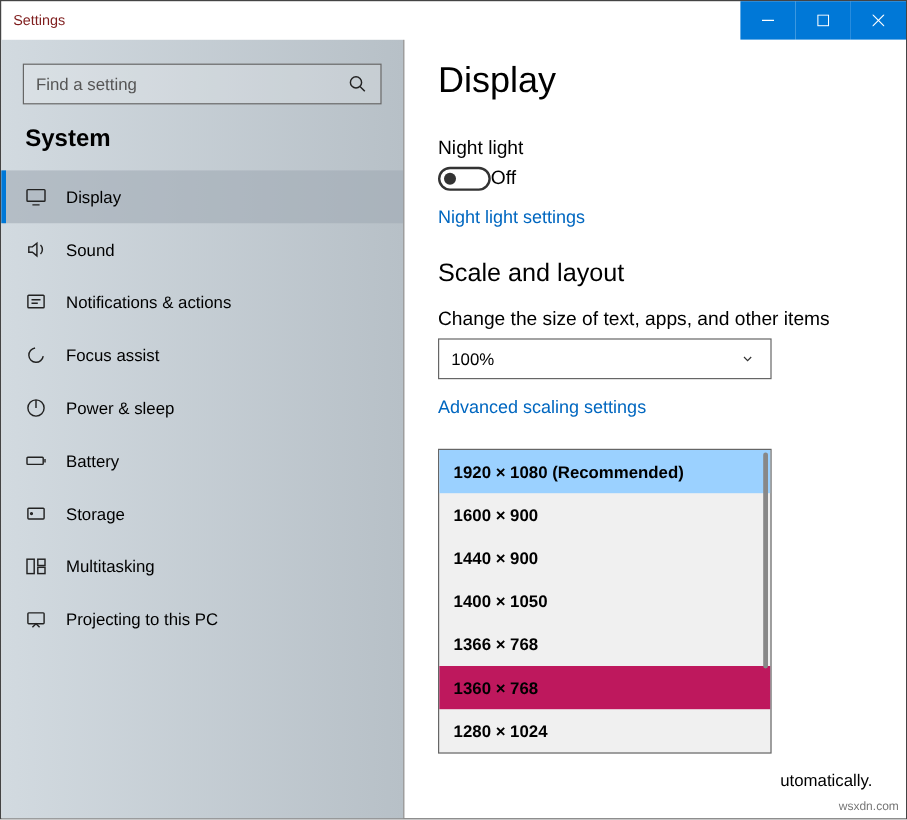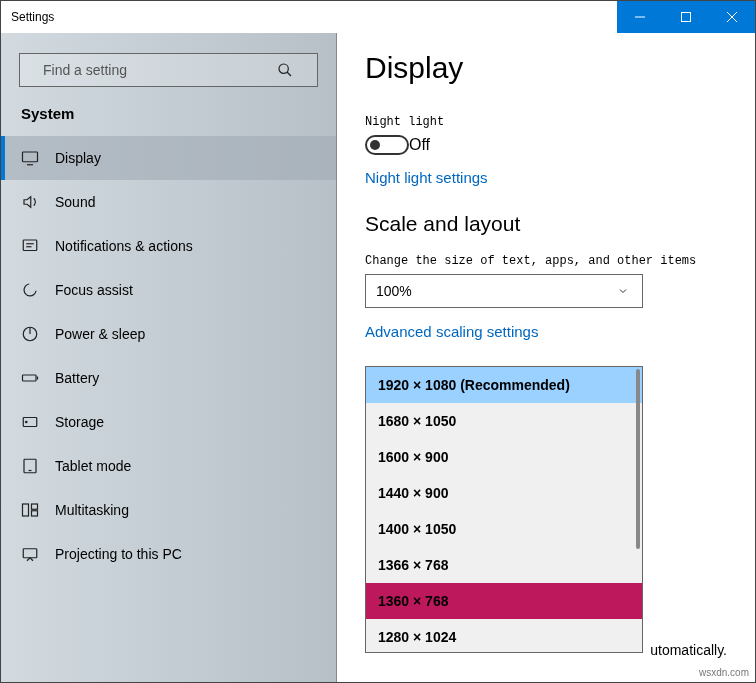--- a/index.html
+++ b/index.html
@@ -1,34 +1,34 @@
 <!DOCTYPE html>
 <html><head>
   <meta charset="utf-8">
   <style>
     * { box-sizing: border-box; margin: 0; padding: 0; font-family: "Segoe UI", sans-serif; }
     body { width: 756px; height: 683px; overflow: hidden; background: #fff; }
     .window { width: 756px; height: 683px; border: 1px solid #444; position: relative; display: flex; flex-direction: column; }
     .titlebar { height: 32px; display: flex; align-items: center; }
-    .titlebar-left { flex: 1; display: flex; align-items: center; padding-left: 10px; font-size: 12px; color: #000000; }
+    .titlebar-left { flex: 1; display: flex; align-items: center; padding-left: 10px; font-size: 12px; color: #7f1d1d; }
     .titlebar-ctl { height: 32px; width: 46px; display: flex; align-items: center; justify-content: center; background: #0078d7; color: #fff; }
     .body { flex: 1; display: flex; overflow: hidden; }
     .sidebar { width: 336px; background: linear-gradient(to right, #d2dae0 0%, #b7c0c7 100%); position: relative; border-right: 1px solid #888; padding-top: 12px; }
     .home { display: flex; align-items: center; gap: 16px; padding: 10px 20px; font-size: 14px; cursor: pointer; }
-    .search { margin: 8px 18px 14px; height: 34px; border: 1px solid #666; background: rgba(255,255,255,0.2); display: flex; align-items: center; padding: 0 23px; }
+    .search { margin: 8px 18px 14px; height: 34px; border: 1px solid #666; background: rgba(255,255,255,0.2); display: flex; align-items: center; padding: 0 10px; }
     .search input { flex: 1; background: transparent; border: 0; outline: 0; font-size: 14px; color: #555; }
     .search input::placeholder { color: #555; }
-    .section-title { padding: 4px 20px 14px; font-weight: 600; font-size: 15px; }
+    .section-title { padding: 4px 20px 14px; font-weight: 600; font-size: 20px; }
     .nav-item { display: flex; align-items: center; gap: 16px; padding: 13px 20px; font-size: 14px; cursor: pointer; position: relative; }
     .nav-item.active { background: rgba(160,170,180,0.6); }
     .nav-item.active::before { content: ""; position: absolute; left: 0; top: 0; bottom: 0; width: 4px; background: #0078d7; }
     .icon { width: 18px; height: 18px; display: inline-flex; align-items: center; justify-content: center; color: #222; }
     .content { flex: 1; padding: 18px 28px; position: relative; overflow: hidden; }
     h1 { font-size: 30px; font-weight: 400; margin-bottom: 30px; }
-    .label { font-size: 12px; margin-bottom: 6px; font-family: Liberation Mono, monospace; }
+    .label { font-size: 16px; margin-bottom: 6px; }
     .toggle-row { display: flex; align-items: center; margin-bottom: 14px; }
     .toggle { width: 44px; height: 20px; border: 2px solid #333; border-radius: 10px; position: relative; cursor: pointer; }
     .toggle::after { content: ""; width: 10px; height: 10px; background: #333; border-radius: 50%; position: absolute; top: 3px; left: 3px; }
     .link { color: #0067c0; font-size: 15px; cursor: pointer; margin-bottom: 26px; display: block; }
     h2 { font-size: 21px; font-weight: 400; margin-bottom: 18px; }
     .select { width: 278px; height: 34px; border: 1px solid #666; display: flex; align-items: center; justify-content: space-between; padding: 0 10px; font-size: 14px; margin-bottom: 15px; cursor: pointer; }
     .dropdown { width: 278px; border: 1px solid #666; background: #f0f0f0; position: relative; }
     .dropdown-inner { max-height: 285px; overflow: hidden; position: relative; font-weight: bold; }
     .opt { padding: 10px 12px; font-size: 14px; cursor: pointer; }
     .opt.selected { background: #9bd1ff; }
@@ -139,29 +139,20 @@
               <svg width="18" height="18" viewBox="0 0 24 24" fill="none" stroke="#222" stroke-width="1.6">
                 <rect x="3" y="6" width="18" height="12" rx="1"></rect>
                 <circle cx="7" cy="12" r="1"></circle>
               </svg>
             </span>
             <span>Storage</span>
           </div>
           <div class="nav-item">
             <span class="icon">
               <svg width="18" height="18" viewBox="0 0 24 24" fill="none" stroke="#222" stroke-width="1.6">
-                <rect x="4" y="3" width="16" height="18" rx="1"></rect>
-                <line x1="10" y1="18" x2="14" y2="18"></line>
-              </svg>
-            </span>
-            <span>Tablet mode</span>
-          </div>
-          <div class="nav-item">
-            <span class="icon">
-              <svg width="18" height="18" viewBox="0 0 24 24" fill="none" stroke="#222" stroke-width="1.6">
                 <rect x="2" y="4" width="8" height="16"></rect>
                 <rect x="14" y="4" width="8" height="7"></rect>
                 <rect x="14" y="13" width="8" height="7"></rect>
               </svg>
             </span>
             <span>Multitasking</span>
           </div>
           <div class="nav-item">
             <span class="icon">
               <svg width="18" height="18" viewBox="0 0 24 24" fill="none" stroke="#222" stroke-width="1.6">
@@ -192,21 +183,20 @@
           <svg width="12" height="12" viewBox="0 0 24 24" fill="none" stroke="#333" stroke-width="2">
               <polyline points="6 9 12 15 18 9"></polyline>
             </svg>
         </span>
       </div>
       <a class="link">Advanced scaling settings</a>
 
       <div class="dropdown">
         <div class="dropdown-inner" id="res-list">
             <div class="opt selected">1920 × 1080 (Recommended)</div>
-            <div class="opt">1680 × 1050</div>
             <div class="opt">1600 × 900</div>
             <div class="opt">1440 × 900</div>
             <div class="opt">1400 × 1050</div>
             <div class="opt">1366 × 768</div>
             <div class="opt hover">1360 × 768</div>
             <div class="opt">1280 × 1024</div>
           </div>
         <div class="dd-scrollbar">
             <div class="dd-thumb"></div>
           </div>

